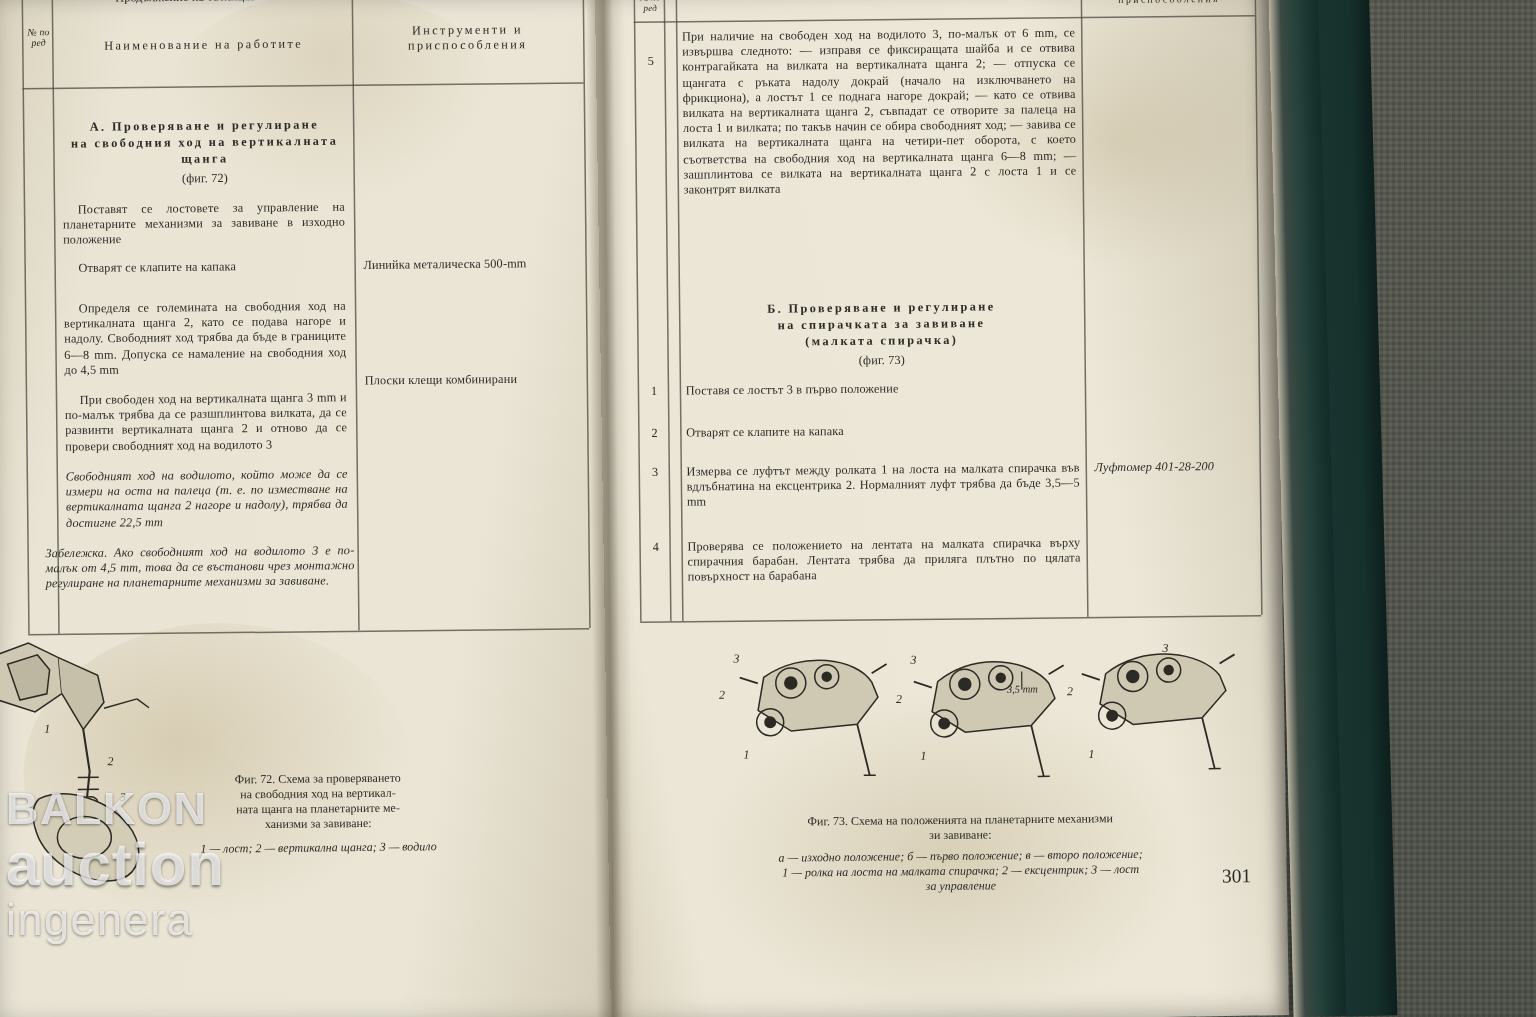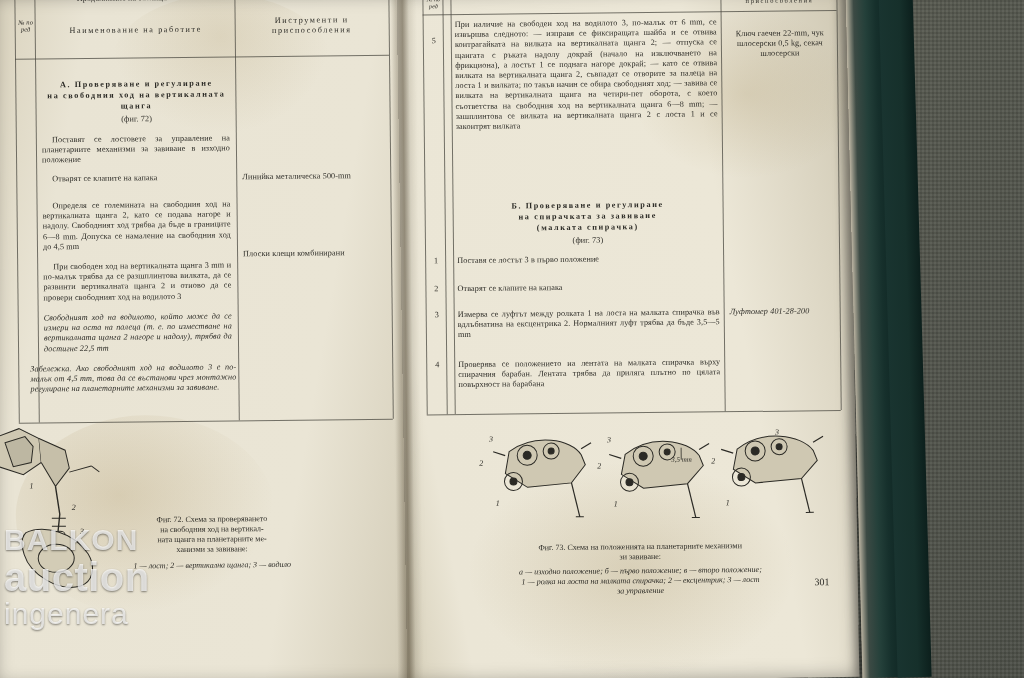--- a/index.html
+++ b/index.html
@@ -89,21 +89,21 @@
     color:rgba(255,255,255,0.72);
     font-family:"Liberation Sans", sans-serif;
     text-shadow:0 1px 2px rgba(0,0,0,0.45);
     line-height:1;
     pointer-events:none;
   }
   .wm .l1{font-size:30px;font-weight:bold;letter-spacing:1px;}
   .wm .l2{font-size:40px;font-weight:bold;letter-spacing:0.5px;margin-top:2px;}
   .wm .l3{font-size:30px;font-weight:normal;letter-spacing:1px;margin-top:2px;}
 
-  .pageno{position:absolute;font-size:10px;color:#2c2b26;}
+  .pageno{position:absolute;font-size:13px;color:#2c2b26;}
 
   svg{display:block;}
 </style>
 </head>
 <body>
 
 <div class="scene">
   <div class="backdrop"></div>
 
   <div class="book">
@@ -181,21 +181,20 @@
     <div class="vrule" style="left:846px;top:2px;height:420px;"></div>
 
     <div class="hrule" style="left:432px;top:22px;width:414px;"></div>
     <div class="hrule" style="left:432px;top:422px;width:414px;"></div>
 
     <div class="col bg-text center it" style="left:434px;top:4px;width:18px;font-size:6px;line-height:6.5px;">№ по ред</div>
     <div class="col bg-text center sp" style="left:736px;top:0px;width:106px;font-size:6.5px;line-height:7.5px;">Инструменти и приспособления</div>
 
     <div class="col bg-text center" style="left:434px;top:44px;width:18px;">5</div>
     <div class="col bg-text" style="left:464px;top:28px;width:262px;">При наличие на свободен ход на водилото 3, по-малък от 6 mm, се извършва следното: — изправя се фиксиращата шайба и се отвива контрагайката на вилката на вертикалната щанга 2; — отпуска се щангата с ръката надолу докрай (начало на изключването на фрикциона), а лостът 1 се поднага нагоре докрай; — като се отвива вилката на вертикалната щанга 2, съвпадат се отворите за палеца на лоста 1 и вилката; по такъв начин се обира свободният ход; — завива се вилката на вертикалната щанга на четири-пет оборота, с което съответства на свободния ход на вертикалната щанга 6—8 mm; — зашплинтова се вилката на вертикалната щанга 2 с лоста 1 и се законтрят вилката</div>
-    <div class="col bg-text center" style="left:734px;top:40px;width:110px;">Ключ гаечен 22-mm, чук шлосерски 0,5 kg, секач шлосерски</div>
 
     <div class="col bg-text center sp bold" style="left:470px;top:210px;width:250px;">Б. Проверяване и регулиране</div>
     <div class="col bg-text center sp bold" style="left:470px;top:221px;width:250px;">на спирачката за завиване</div>
     <div class="col bg-text center sp bold" style="left:470px;top:232px;width:250px;">(малката спирачка)</div>
     <div class="col bg-text center" style="left:470px;top:245px;width:250px;">(фиг. 73)</div>
 
     <div class="col bg-text center" style="left:434px;top:264px;width:18px;">1</div>
     <div class="col bg-text" style="left:464px;top:264px;width:262px;">Поставя се лостът 3 в първо положение</div>
 
     <div class="col bg-text center" style="left:434px;top:292px;width:18px;">2</div>

